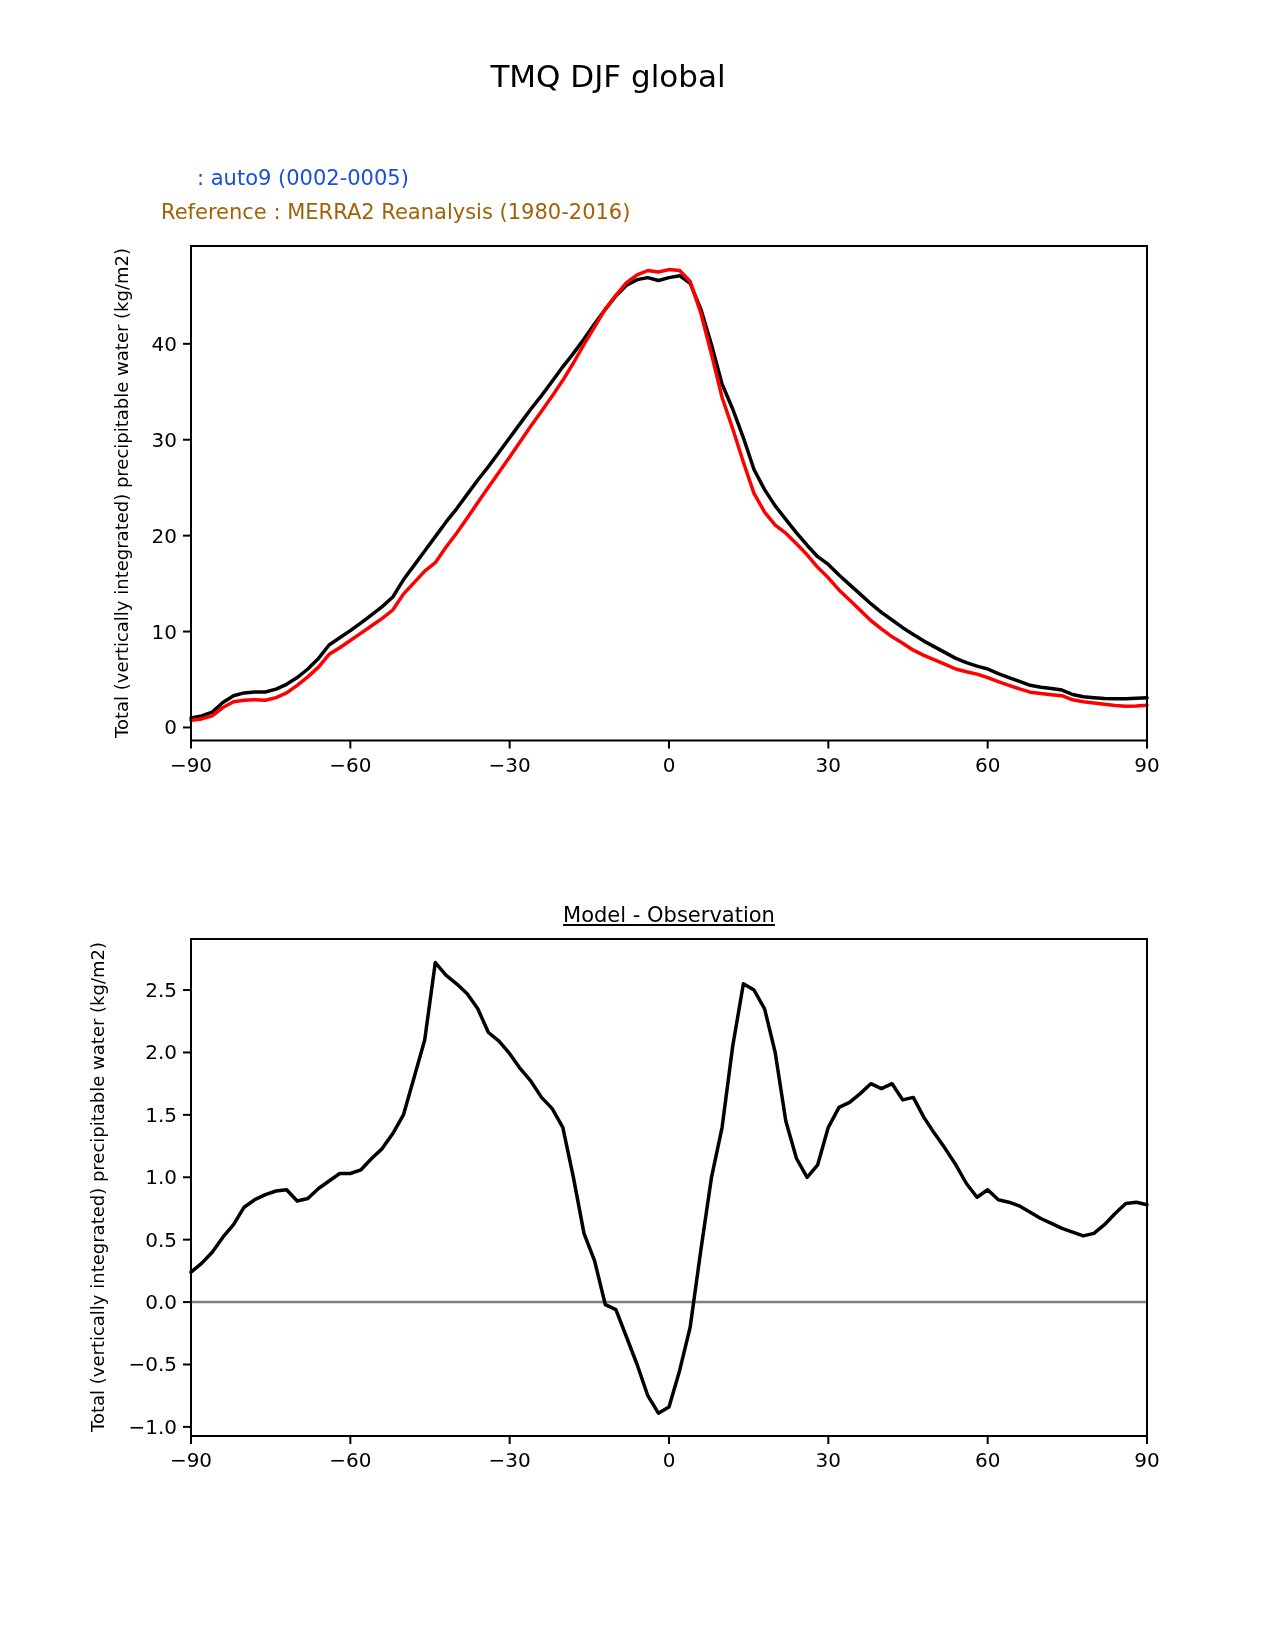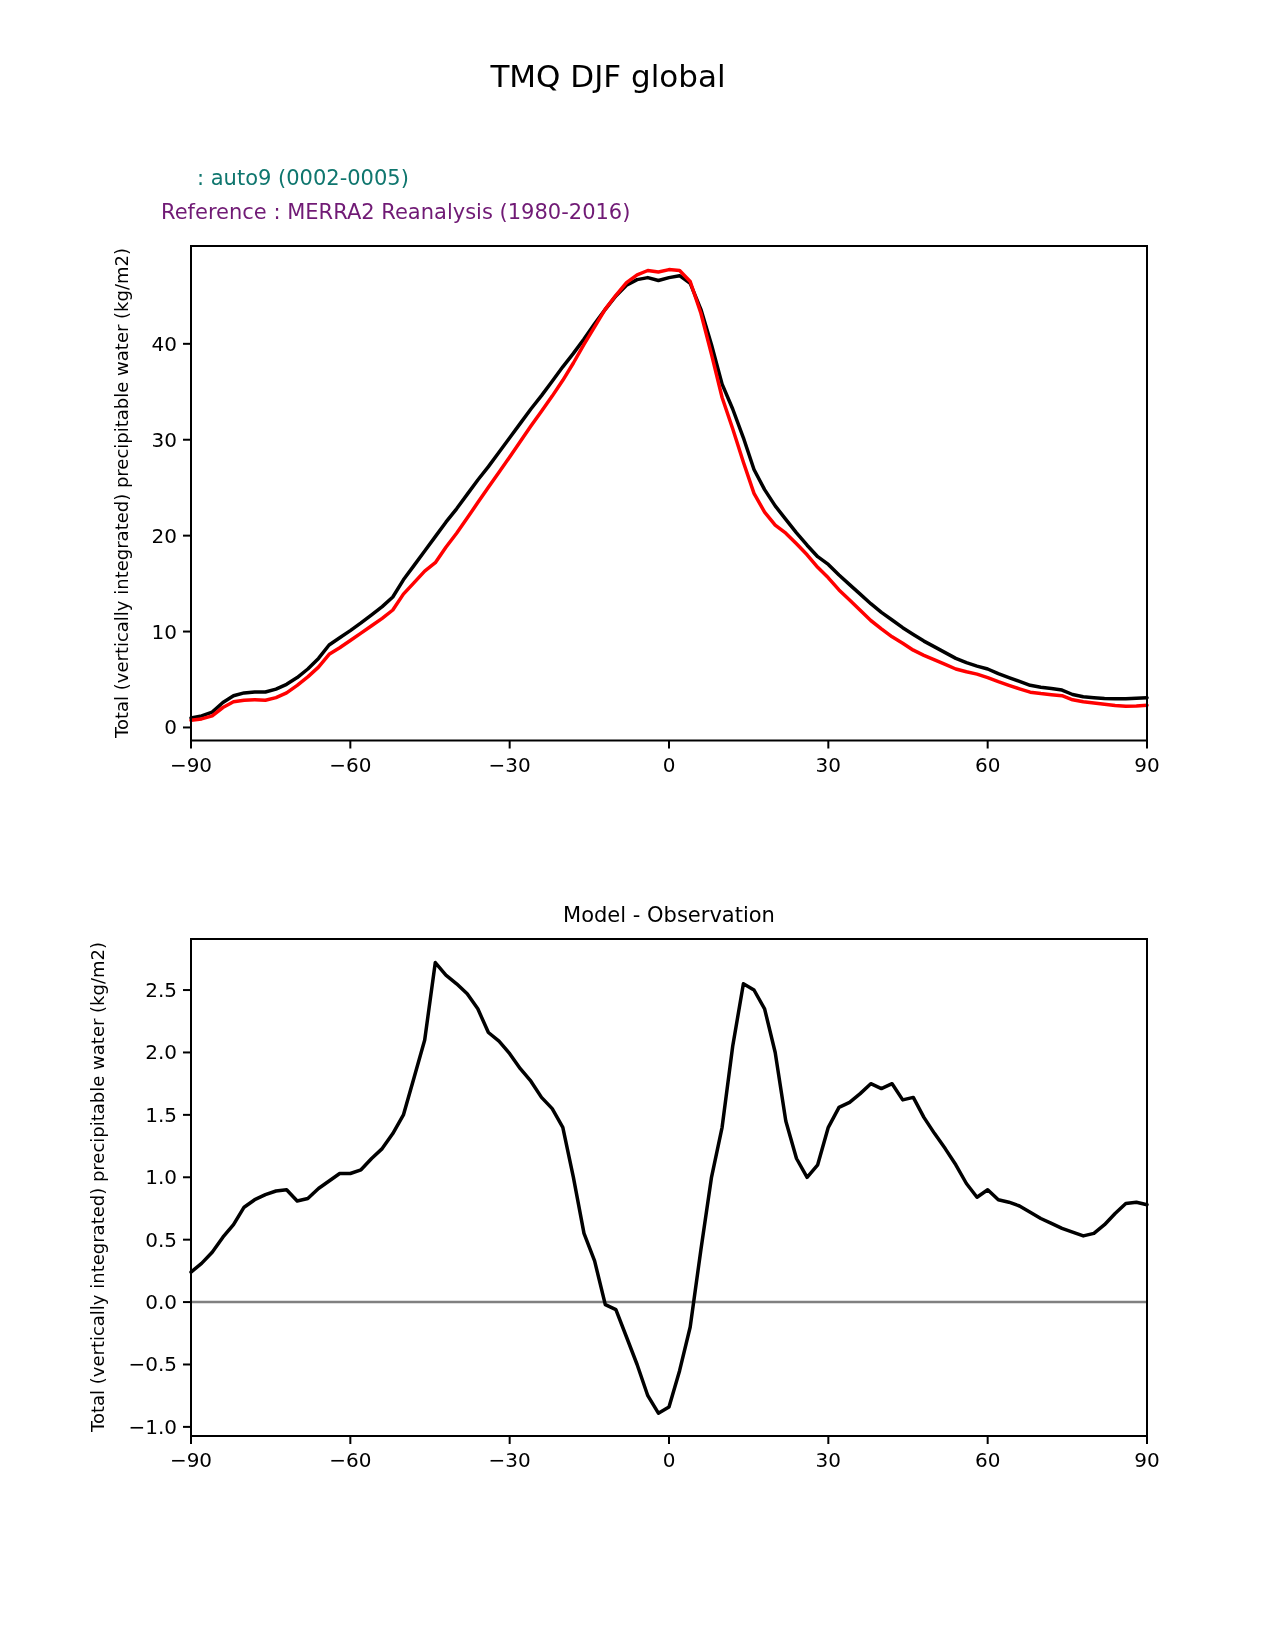--- a/index.html
+++ b/index.html
@@ -1,24 +1,24 @@
 <!DOCTYPE html>
 <html><head>
 <meta charset="utf-8">
 <style>
   html,body{margin:0;padding:0;background:#ffffff;}
   body{width:1275px;height:1650px;position:relative;font-family:"DejaVu Sans",sans-serif;color:#000;overflow:hidden;}
   .abs{position:absolute;white-space:nowrap;}
   .fig-title{top:58px;left:608px;transform:translateX(-50%);font-size:31px;}
-  .legend-model{top:166px;left:197px;font-size:21px;color:#0f766e;text-align:center;}
-  .legend-ref{top:200px;left:161px;font-size:21px;color:#701a75;}
+  .legend-model{top:166px;left:197px;font-size:21px;color:#1d4ed8;text-align:center;}
+  .legend-ref{top:200px;left:161px;font-size:21px;color:#a16207;}
   .ylabel{font-size:18px;transform:translate(-50%,-50%) rotate(-90deg);transform-origin:center center;}
   .ylabel-top{left:121px;top:493px;}
   .ylabel-bottom{left:97px;top:1187px;}
-  .panel2-title{top:903px;left:669px;transform:translateX(-50%);font-size:21px;}
+  .panel2-title{top:903px;left:669px;transform:translateX(-50%);font-size:21px;text-decoration:underline;}
   #plot-svg{position:absolute;left:0;top:0;font-family:"DejaVu Sans",sans-serif;}
   svg text{fill:#000;}
 </style>
 </head>
 <body>
 
 <div id="figure">
   <div class="fig-title abs">TMQ DJF global</div>
   <div class="legend-model abs">: auto9 (0002-0005)</div>
   <div class="legend-ref abs">Reference : MERRA2 Reanalysis (1980-2016)</div>

